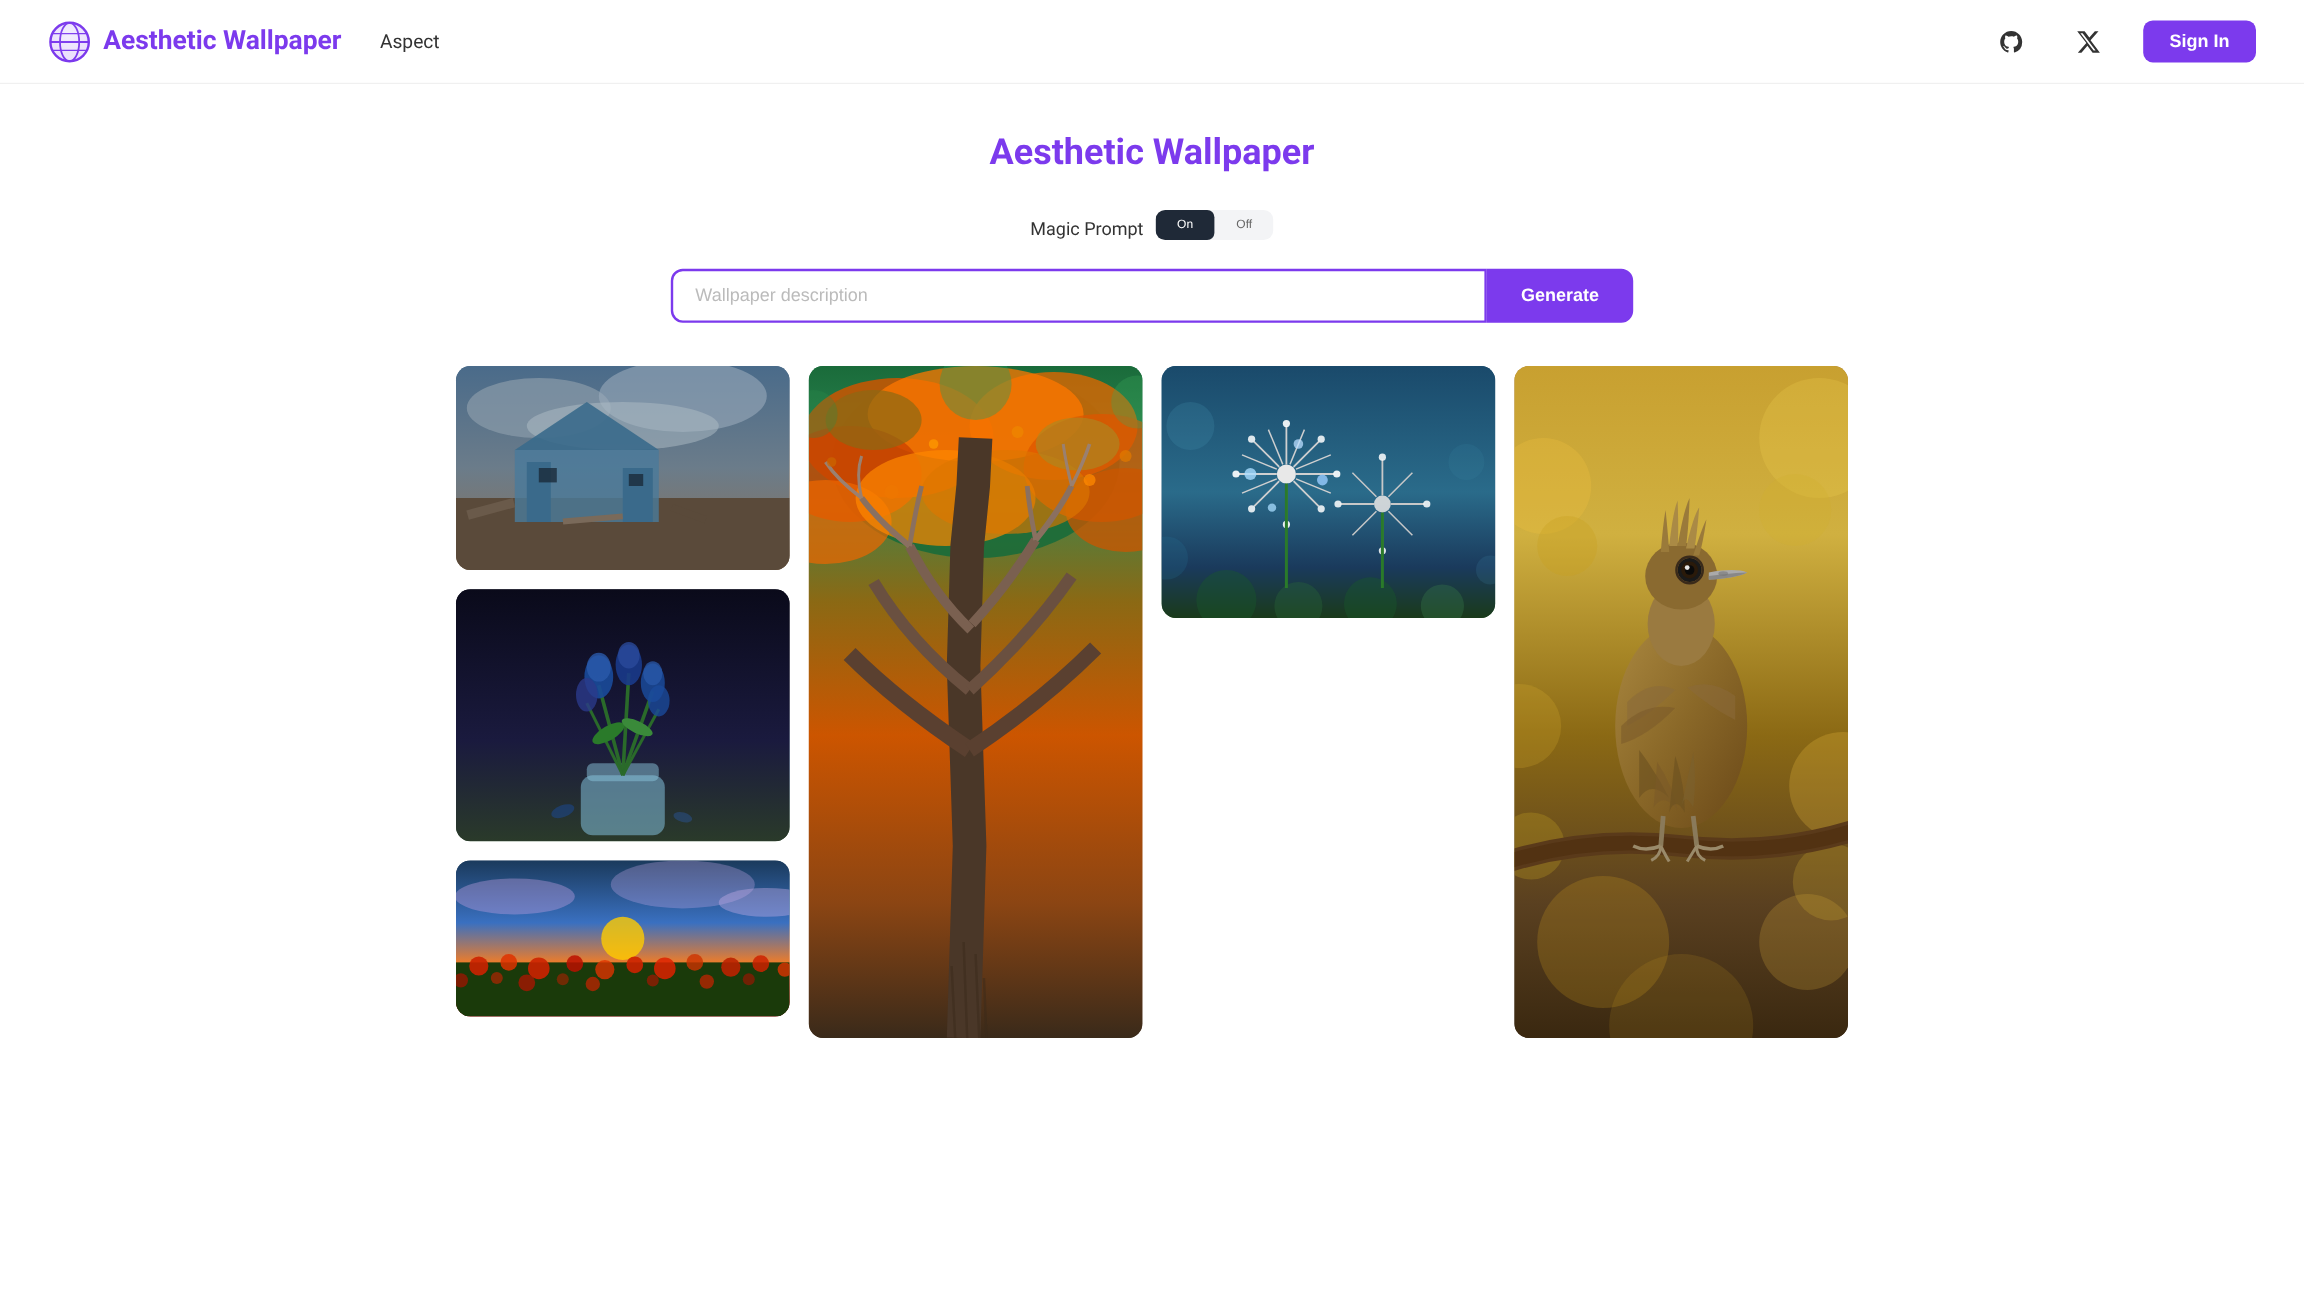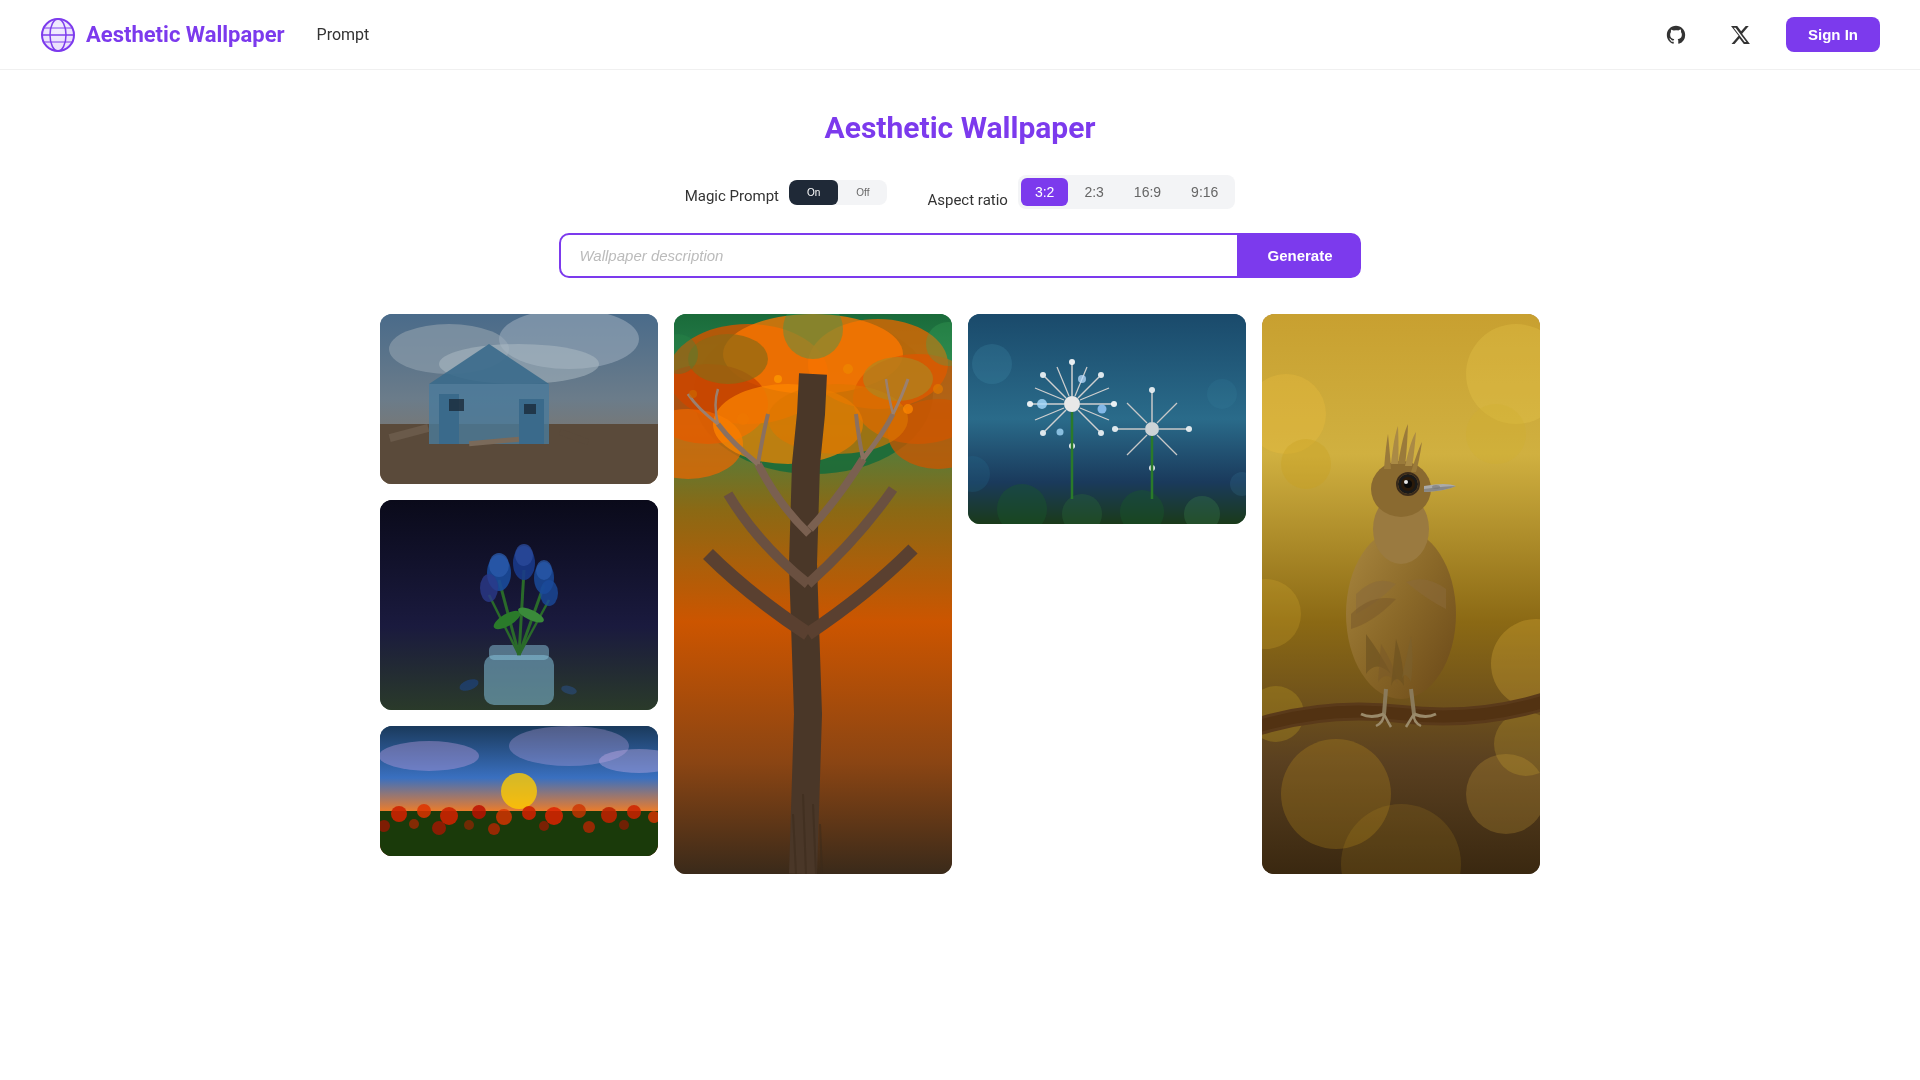--- a/index.html
+++ b/index.html
@@ -150,21 +150,20 @@
       margin-bottom: 36px;
     }
     .search-input {
       width: 680px;
       padding: 12px 18px;
       font-size: 15px;
       border: 2px solid #7c3aed;
       border-radius: 10px 0 0 10px;
       outline: none;
       color: #999;
-      font-style: italic;
     }
     .search-input::placeholder { color: #bbb; }
     .generate-btn {
       padding: 12px 26px;
       background: #7c3aed;
       color: #fff;
       border: 2px solid #7c3aed;
       border-radius: 0 10px 10px 0;
       font-size: 15px;
       font-weight: 600;
@@ -247,21 +246,21 @@
         <circle cx="18" cy="18" r="16" fill="url(#globeGrad)" opacity="0.15"></circle>
         <defs>
           <radialGradient id="globeGrad" cx="50%" cy="30%">
             <stop offset="0%" stop-color="#a78bfa"></stop>
             <stop offset="100%" stop-color="#7c3aed"></stop>
           </radialGradient>
         </defs>
       </svg>
       <span class="logo-text">Aesthetic Wallpaper</span>
     </a>
-    <a class="nav-link">Prompt</a>
+    <a class="nav-link">Aspect</a>
   </div>
   <div class="header-right">
     <button class="icon-btn">
       <svg viewBox="0 0 24 24" fill="currentColor">
         <path d="M12 2C6.477 2 2 6.484 2 12.021c0 4.428 2.865 8.184 6.839 9.504.5.092.682-.217.682-.482 0-.237-.009-.868-.013-1.703-2.782.605-3.369-1.342-3.369-1.342-.454-1.154-1.11-1.462-1.11-1.462-.908-.62.069-.608.069-.608 1.003.07 1.531 1.032 1.531 1.032.892 1.53 2.341 1.088 2.91.832.092-.647.35-1.088.636-1.338-2.22-.253-4.555-1.113-4.555-4.951 0-1.093.39-1.988 1.029-2.688-.103-.253-.446-1.272.098-2.65 0 0 .84-.27 2.75 1.026A9.564 9.564 0 0112 6.844c.85.004 1.705.115 2.504.337 1.909-1.296 2.747-1.027 2.747-1.027.546 1.379.202 2.398.1 2.651.64.7 1.028 1.595 1.028 2.688 0 3.848-2.339 4.695-4.566 4.943.359.309.678.92.678 1.855 0 1.338-.012 2.419-.012 2.747 0 .268.18.58.688.482A10.019 10.019 0 0022 12.021C22 6.484 17.522 2 12 2z"></path>
       </svg>
     </button>
     <button class="icon-btn">
       <svg viewBox="0 0 24 24" fill="currentColor">
         <path d="M18.244 2.25h3.308l-7.227 8.26 8.502 11.24H16.17l-4.714-6.231-5.401 6.231H2.744l7.73-8.835L2.2 2.25h6.763l4.26 5.632zm-1.161 17.52h1.833L7.084 4.126H5.117z"></path>
@@ -273,29 +272,20 @@
 
 <main class="main">
   <h1 class="page-title">Aesthetic Wallpaper</h1>
 
   <div class="controls">
     <div class="control-group">
       <span class="control-label">Magic Prompt</span>
       <div class="toggle-group">
         <button class="toggle-btn active">On</button>
         <button class="toggle-btn">Off</button>
-      </div>
-    </div>
-    <div class="control-group">
-      <span class="control-label">Aspect ratio</span>
-      <div class="aspect-group">
-        <button class="aspect-btn active">3:2</button>
-        <button class="aspect-btn">2:3</button>
-        <button class="aspect-btn">16:9</button>
-        <button class="aspect-btn">9:16</button>
       </div>
     </div>
   </div>
 
   <div class="search-row">
     <input type="text" class="search-input" placeholder="Wallpaper description" style="">
     <button class="generate-btn">Generate</button>
   </div>
 
   <div class="gallery">

